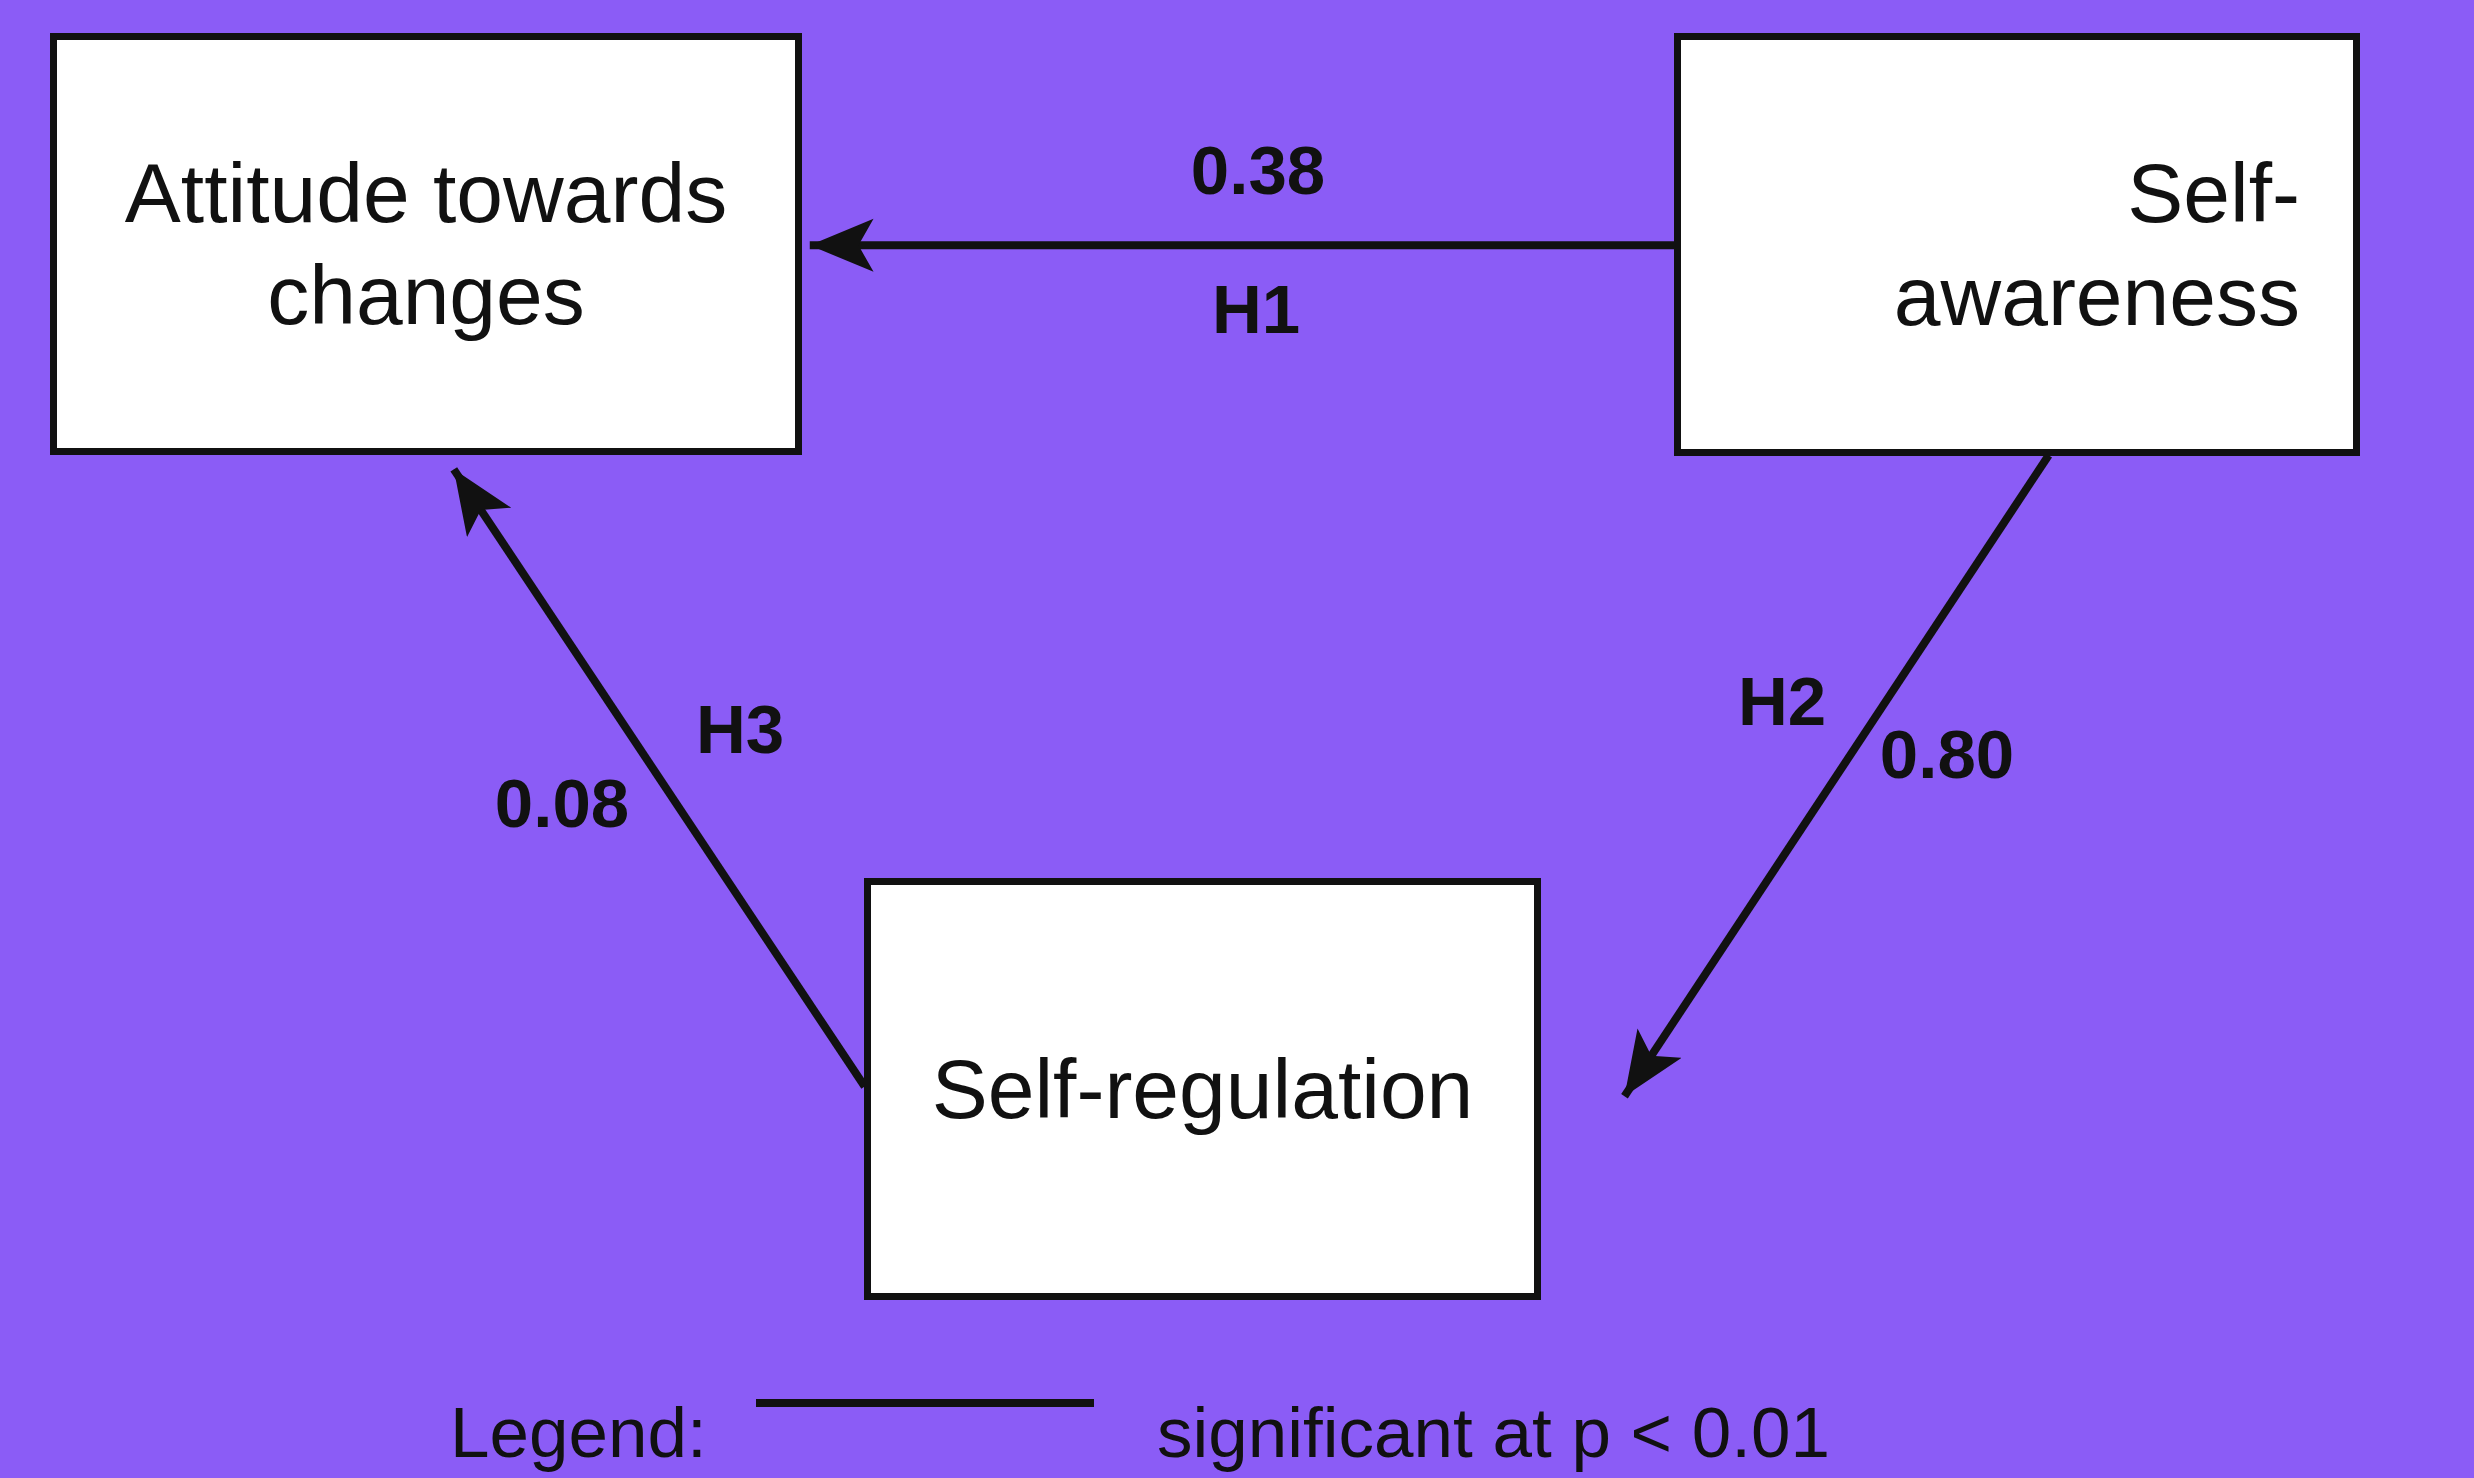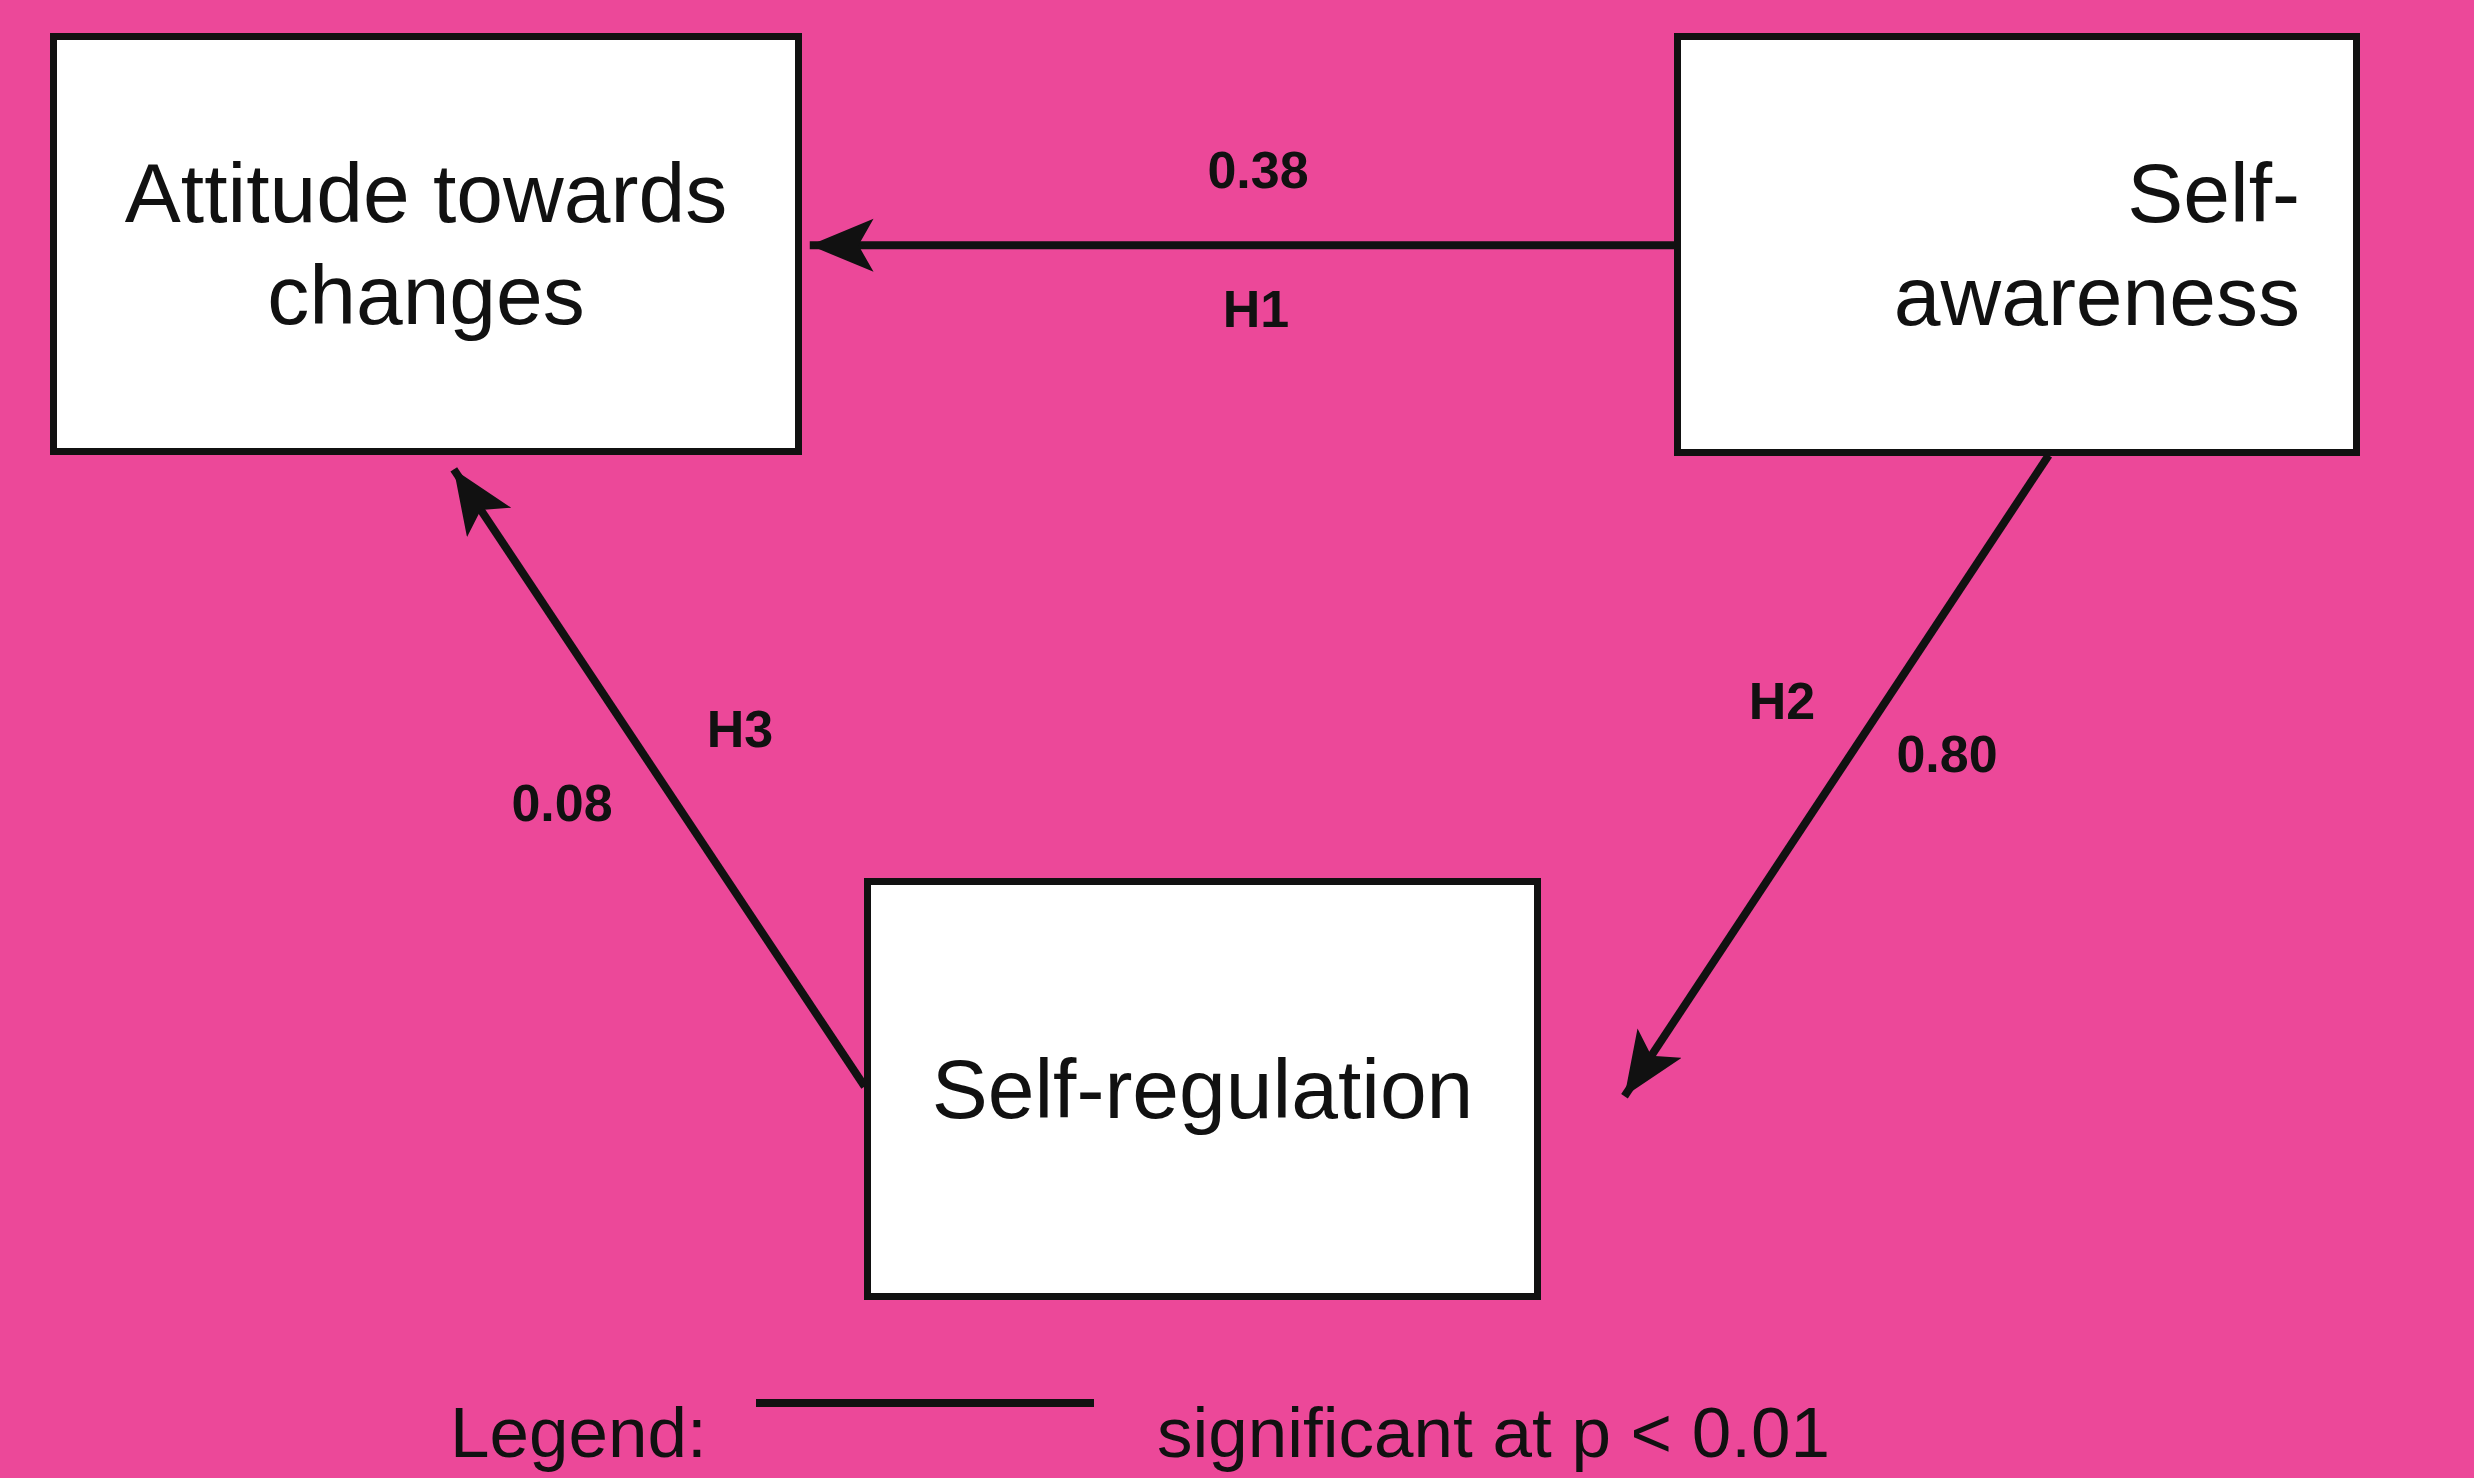--- a/index.html
+++ b/index.html
@@ -4,21 +4,21 @@
 <style>
   html, body {
     margin: 0;
     padding: 0;
     background: #ffffff;
   }
   #stage {
     position: relative;
     width: 2475px;
     height: 1478px;
-    background: #ec4899;
+    background: #8b5cf6;
     font-family: "Liberation Sans", "DejaVu Sans", sans-serif;
     color: #111111;
     overflow: hidden;
   }
   #arrows {
     position: absolute;
     left: 0;
     top: 0;
     width: 2475px;
     height: 1478px;
@@ -39,21 +39,21 @@
     color: #111111;
     padding: 0 53px;
   }
   #node-attitude   { left: 50px;   top: 33px;  width: 752px; height: 422px; }
   #node-awareness  { left: 1674px; top: 33px;  width: 686px; height: 423px; text-align: right; }
   #node-regulation { left: 864px;  top: 878px; width: 677px; height: 422px; }
 
   .path-label {
     position: absolute;
     transform: translate(-50%, -50%);
-    font-size: 52px;
+    font-size: 69px;
     font-weight: bold;
     color: #111111;
     white-space: nowrap;
   }
   #label-h1-coef { left: 1258px; top: 170px; }
   #label-h1-hyp  { left: 1256px; top: 309px; }
   #label-h2-hyp  { left: 1782px; top: 701px; }
   #label-h2-coef { left: 1947px; top: 754px; }
   #label-h3-hyp  { left: 740px;  top: 729px; }
   #label-h3-coef { left: 562px;  top: 803px; }

